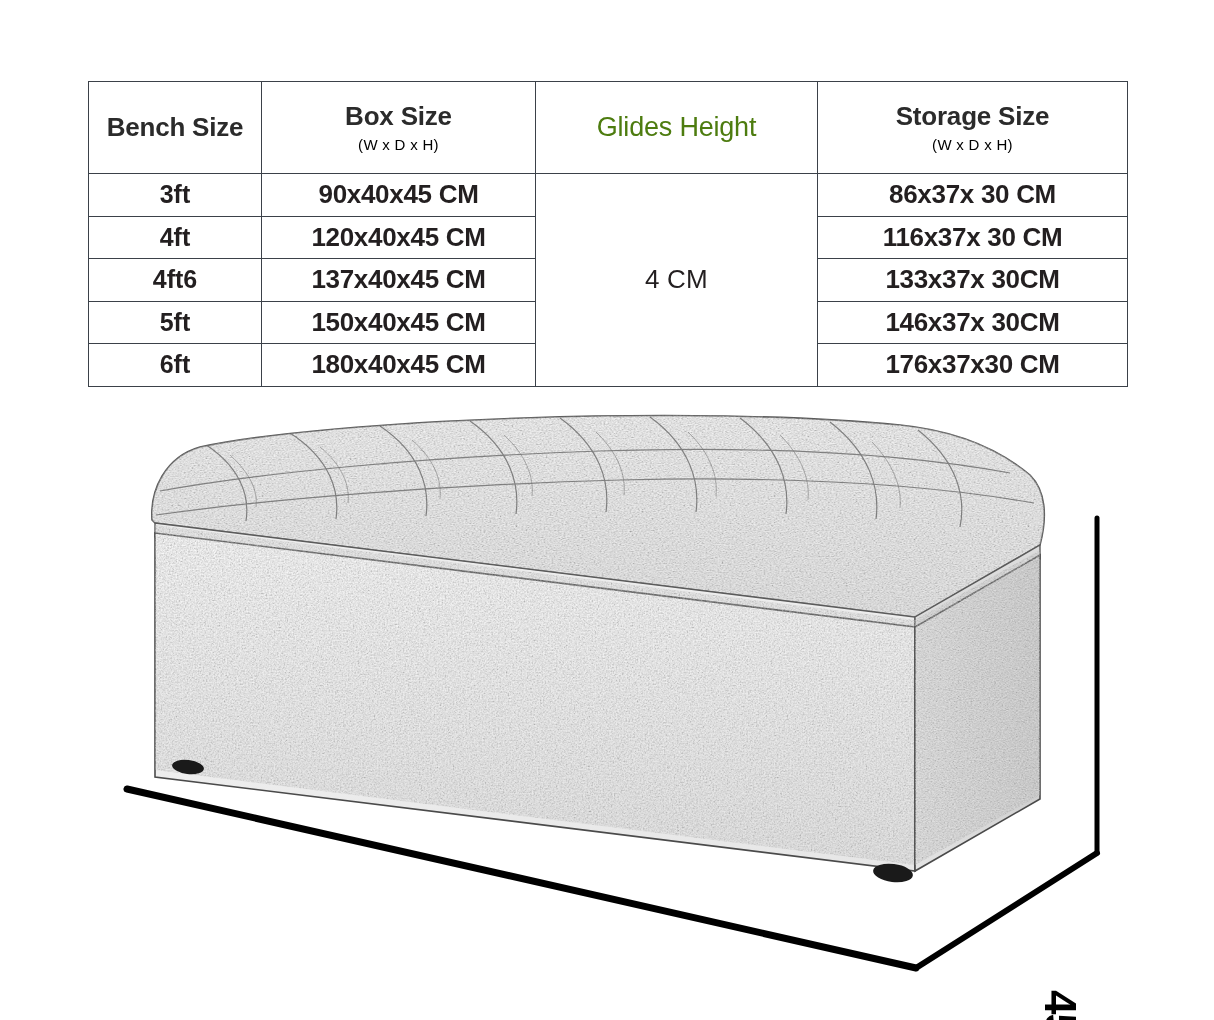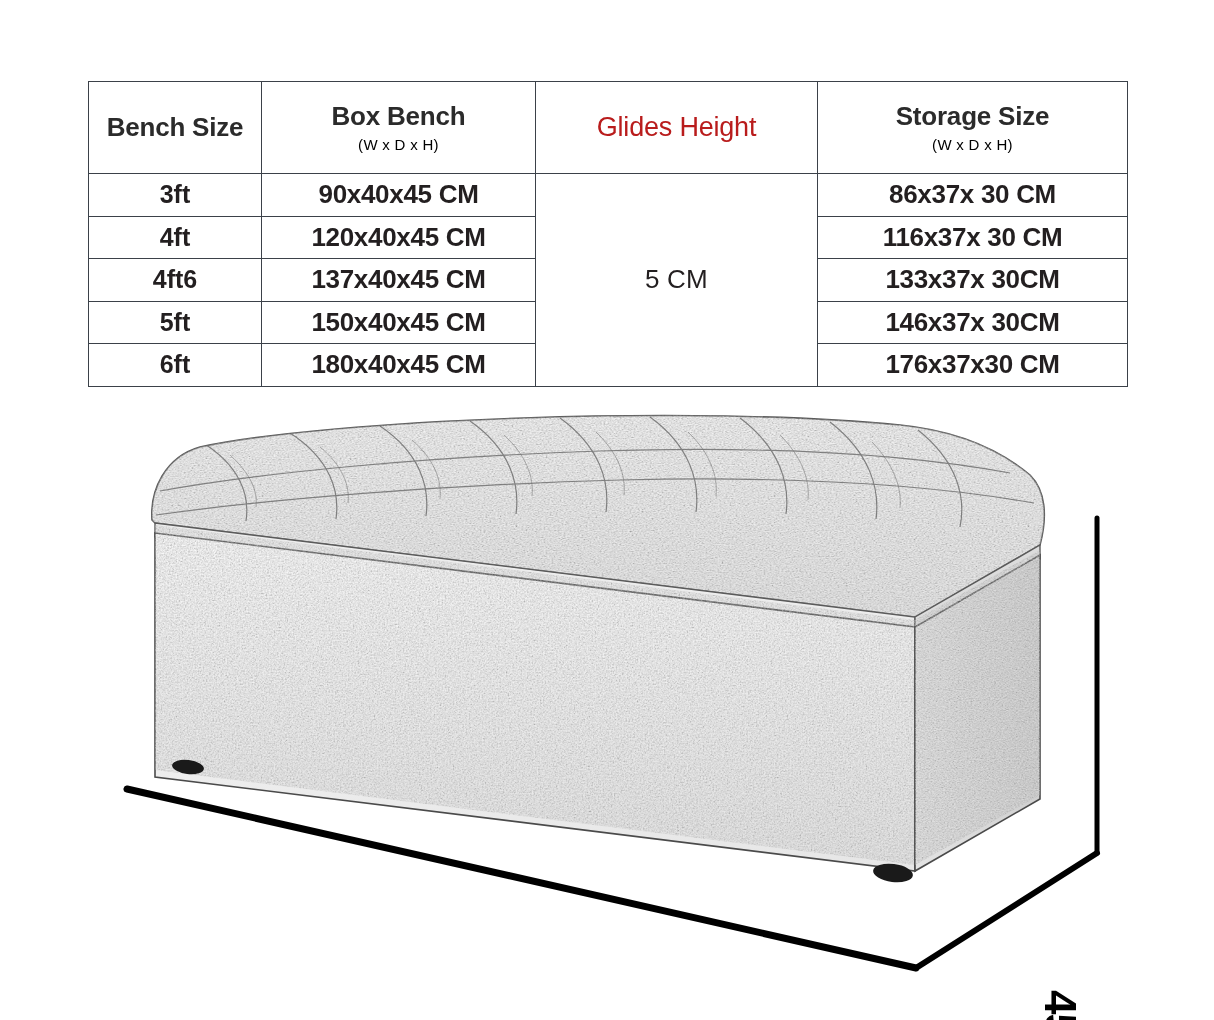--- a/index.html
+++ b/index.html
@@ -34,21 +34,21 @@
   col.c3 { width: 282px; }
   col.c4 { width: 310px; }
 
   .hd-main {
     font-size: 26px;
     font-weight: bold;
     letter-spacing: -0.2px;
     line-height: 1.15;
     color: #2b2b2b;
   }
-  .hd-main.light { font-weight: normal; color: #b91c1c; font-size: 27px; }
+  .hd-main.light { font-weight: normal; color: #4d7c0f; font-size: 27px; }
   .hd-sub {
     font-size: 15px;
     font-weight: normal;
     color: #000000;
     letter-spacing: 0.3px;
     margin-top: 4px;
   }
   tr.header-row td { height: 92px; }
   tr.data-row td { height: 42.5px; }
 
@@ -101,36 +101,36 @@
           <col class="c2">
           <col class="c3">
           <col class="c4">
       </colgroup>
       <tbody>
         <tr class="header-row">
           <td>
             <div class="hd-main">Bench Size</div>
           </td>
           <td>
-            <div class="hd-main">Box Bench</div>
+            <div class="hd-main">Box Size</div>
             <div class="hd-sub">(W x D x H)</div>
           </td>
           <td>
             <div class="hd-main light">Glides Height</div>
           </td>
           <td>
             <div class="hd-main">Storage Size</div>
             <div class="hd-sub">(W x D x H)</div>
           </td>
         </tr>
 
         <tr class="data-row">
           <td class="cell-bench">3ft</td>
           <td class="cell-box">90x40x45 CM</td>
-          <td class="cell-glides" rowspan="5">5 CM</td>
+          <td class="cell-glides" rowspan="5">4 CM</td>
           <td class="cell-storage">86x37x 30 CM</td>
         </tr>
         <tr class="data-row">
           <td class="cell-bench">4ft</td>
           <td class="cell-box">120x40x45 CM</td>
           <td class="cell-storage">116x37x 30 CM</td>
         </tr>
         <tr class="data-row">
           <td class="cell-bench">4ft6</td>
           <td class="cell-box">137x40x45 CM</td>

